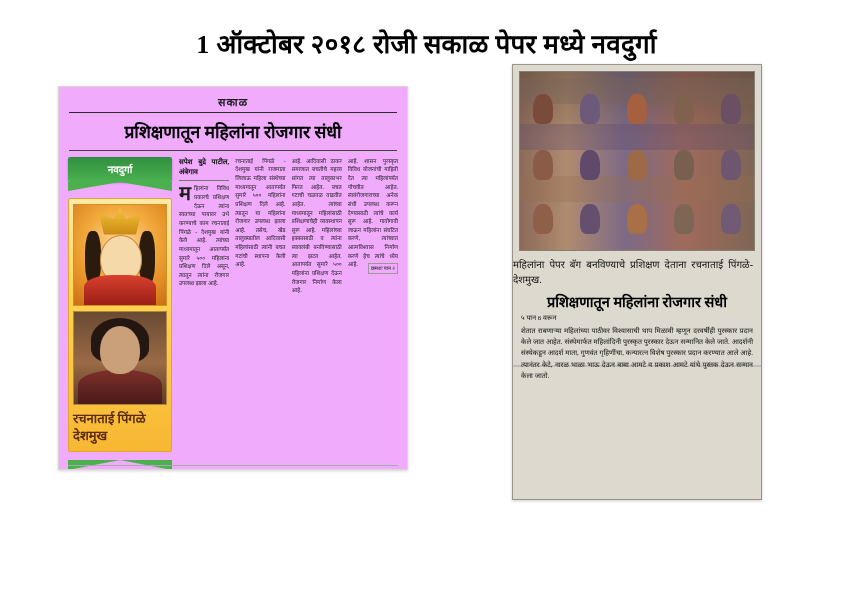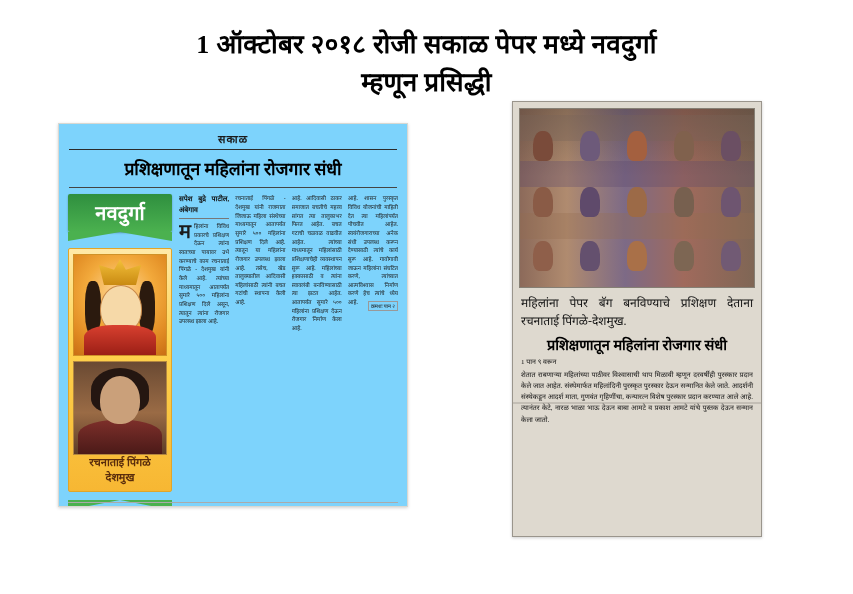--- a/index.html
+++ b/index.html
@@ -34,21 +34,21 @@
     height: 450px;
   }
 
   
   .clip-left {
     position: absolute;
     left: 58px;
     top: 22px;
     width: 348px;
     height: 382px;
-    background: #7dd3fc;
+    background: #f0abfc;
     border: 1px solid #d8d8d2;
     box-shadow: 0 1px 3px rgba(0,0,0,0.18);
     overflow: hidden;
   }
   .masthead {
     text-align: center;
     font-family: "Liberation Serif", serif;
     font-size: 11px;
     font-weight: bold;
     color: #1a1a1a;
@@ -85,21 +85,21 @@
   .badge-col {
     width: 104px;
     flex: 0 0 104px;
     position: relative;
   }
   .badge-ribbon {
     background: linear-gradient(#2f8f3f, #4bb14f);
     color: #fff;
     font-family: "Liberation Serif", serif;
     font-weight: bold;
-    font-size: 20px;
+    font-size: 10px;
     text-align: center;
     padding: 5px 0 6px 0;
     border-radius: 2px;
     position: relative;
     box-shadow: 0 1px 2px rgba(0,0,0,.3);
   }
   .badge-ribbon:after {
     content: "";
     position: absolute;
     left: 0; right: 0; bottom: -9px;
@@ -181,25 +181,26 @@
   }
   .photo .p-body {
     position: absolute;
     left: 50%; bottom: 0;
     width: 84px; height: 34px;
     margin-left: -42px;
     background: linear-gradient(#7d2f2a, #4b1a18);
     border-radius: 44% 44% 0 0;
   }
   .badge-caption {
-    font-family: "Liberation Serif", serif;
-    font-size: 11px;
+    margin-top: 5px;
+    font-family: "Liberation Serif", serif;
+    font-size: 13px;
     font-weight: bold;
     color: #5a2d0c;
-    text-align: center;
+    text-align: left;
     line-height: 1.35;
   }
   .badge-tail {
     margin-top: 8px;
     height: 0;
     border-left: 52px solid #4bb14f;
     border-right: 52px solid #4bb14f;
     border-bottom: 10px solid transparent;
   }
 
@@ -297,23 +298,23 @@
     width: 20px; height: 30px;
     border-radius: 45% 45% 30% 30%;
   }
   .news-photo .band {
     position: absolute; left: 0; right: 0;
     height: 26px;
     background: rgba(120,100,90,.35);
   }
   .photo-caption {
     font-family: "Liberation Serif", serif;
-    font-size: 12px;
+    font-size: 10px;
     color: #141414;
-    padding: 6px 8px 4px 8px;
+    padding: 6px 8px 4px 0;
     line-height: 1.5;
     text-align: justify;
   }
   .clip-right .headline {
     font-family: "Liberation Serif", serif;
     font-size: 14.5px;
     font-weight: bold;
     color: #000;
     text-align: center;
     padding: 2px 6px 2px 6px;
@@ -345,21 +346,20 @@
     left: 0; right: 0; top: 300px;
     height: 2px;
     background: rgba(0,0,0,0.12);
   }
 </style>
 </head>
 <body>
 
 <div class="page-heading">
   <div>1 ऑक्टोबर २०१८ रोजी सकाळ पेपर मध्ये नवदुर्गा</div>
-  <div>म्हणून प्रसिद्धी</div>
 </div>
 
 <div class="clippings">
 
   <div class="clip-left">
 
     <div class="masthead">
       <div>सकाळ</div>
       <div class="rule"></div>
     </div>
@@ -442,20 +442,20 @@
         <div class="w" style="background:#64506e;"></div>
         <div class="w" style="background:#a97048;"></div>
         <div class="w" style="background:#7d6653;"></div>
         <div class="w" style="background:#715a74;"></div>
       </div>
     </div>
 
     <div class="photo-caption">महिलांना पेपर बॅग बनविण्याचे प्रशिक्षण देताना रचनाताई पिंगळे-देशमुख.</div>
 
     <div class="headline">प्रशिक्षणातून महिलांना रोजगार संधी</div>
-    <div class="subline">1 पान ९ वरून</div>
+    <div class="subline">५ पान 6 वरून</div>
 
     <div class="r-body">शेतात राबणाऱ्या महिलांच्या पाठीवर विश्वासाची थाप मिळावी म्हणून दरवर्षीही पुरस्कार प्रदान केले जात आहेत. संस्थेमार्फत महिलांदिनी पुरस्कृत पुरस्कार देऊन सन्मानित केले जाते. आदर्शनी संस्थेकडून आदर्श माता, गुणवंत गृहिणींचा, कन्यारत्न विशेष पुरस्कार प्रदान करण्यात आले आहे. त्यानंतर केटे, नारळ भाळा भाऊ देऊन बाबा आमटे व प्रकाश आमटे यांचे पुस्तक देऊन सन्मान केला जातो.</div>
 
     <div class="fold"></div>
   </div>
 
 </div>
 
 </body></html>

